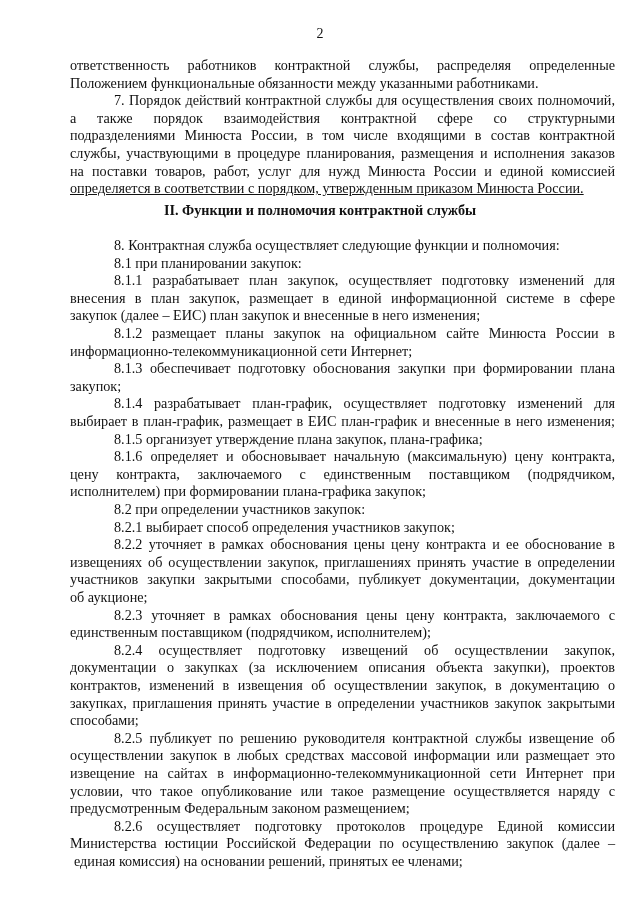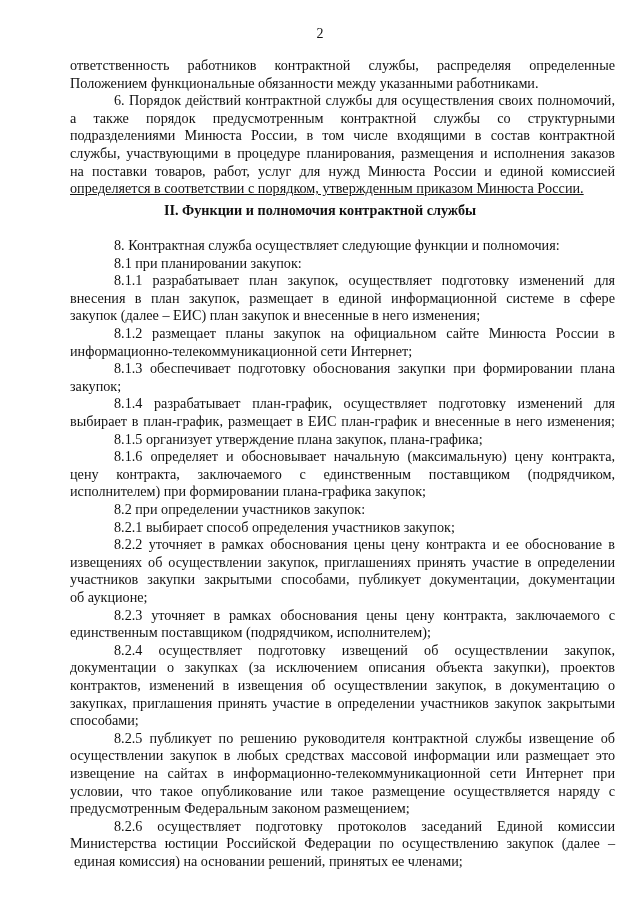--- a/index.html
+++ b/index.html
@@ -16,22 +16,22 @@
            font-size:14.2px;line-height:17px;}
 </style>
 </head>
 <body>
 
 <div class="page">
   <div class="pnum">2</div>
   <div id="before">
       <div class="line" style="top: 57px;">ответственность работников контрактной службы, распределяя определенные</div>
       <div class="line last" style="top: 74.6px;">Положением функциональные обязанности между указанными работниками.</div>
-      <div class="line indent" style="top: 92.2px;">6. Порядок действий контрактной службы для осуществления своих полномочий,</div>
-      <div class="line" style="top: 109.8px;">а также порядок предусмотренным контрактной службы со структурными</div>
+      <div class="line indent" style="top: 92.2px;">7. Порядок действий контрактной службы для осуществления своих полномочий,</div>
+      <div class="line" style="top: 109.8px;">а также порядок взаимодействия контрактной сфере со структурными</div>
       <div class="line" style="top: 127.4px;">подразделениями Минюста России, в том числе входящими в состав контрактной</div>
       <div class="line" style="top: 145px;">службы, участвующими в процедуре планирования, размещения и исполнения заказов</div>
       <div class="line" style="top: 162.6px;">на поставки товаров, работ, услуг для нужд Минюста России и единой комиссией</div>
       <div class="line last" style="top: 180.2px; text-decoration: underline;">определяется в соответствии с порядком, утвержденным приказом Минюста России.</div>
     </div>
   <div class="heading" id="heading" style="top: 202px;">II. Функции и полномочия контрактной службы</div>
   <div id="after">
       <div class="line indent last" style="top: 237px;">8. Контрактная служба осуществляет следующие функции и полномочия:</div>
       <div class="line indent last" style="top: 254.6px;">8.1 при планировании закупок:</div>
       <div class="line indent" style="top: 272.2px;">8.1.1 разрабатывает план закупок, осуществляет подготовку изменений для</div>
@@ -58,17 +58,17 @@
       <div class="line indent" style="top: 641.8px;">8.2.4 осуществляет подготовку извещений об осуществлении закупок,</div>
       <div class="line" style="top: 659.4px;">документации о закупках (за исключением описания объекта закупки), проектов</div>
       <div class="line" style="top: 677px;">контрактов, изменений в извещения об осуществлении закупок, в документацию о</div>
       <div class="line" style="top: 694.6px;">закупках, приглашения принять участие в определении участников закупок закрытыми</div>
       <div class="line last" style="top: 712.2px;">способами;</div>
       <div class="line indent" style="top: 729.8px;">8.2.5 публикует по решению руководителя контрактной службы извещение об</div>
       <div class="line" style="top: 747.4px;">осуществлении закупок в любых средствах массовой информации или размещает это</div>
       <div class="line" style="top: 765px;">извещение на сайтах в информационно-телекоммуникационной сети Интернет при</div>
       <div class="line" style="top: 782.6px;">условии, что такое опубликование или такое размещение осуществляется наряду с</div>
       <div class="line last" style="top: 800.2px;">предусмотренным Федеральным законом размещением;</div>
-      <div class="line indent" style="top: 817.8px;">8.2.6 осуществляет подготовку протоколов заседаний Единой комиссии</div>
+      <div class="line indent" style="top: 817.8px;">8.2.6 осуществляет подготовку протоколов процедуре Единой комиссии</div>
       <div class="line" style="top: 835.4px;">Министерства юстиции Российской Федерации по осуществлению закупок (далее –</div>
       <div class="line shift last" style="top: 853px;">единая комиссия) на основании решений, принятых ее членами;</div>
     </div>
 </div>
 
 </body></html>

